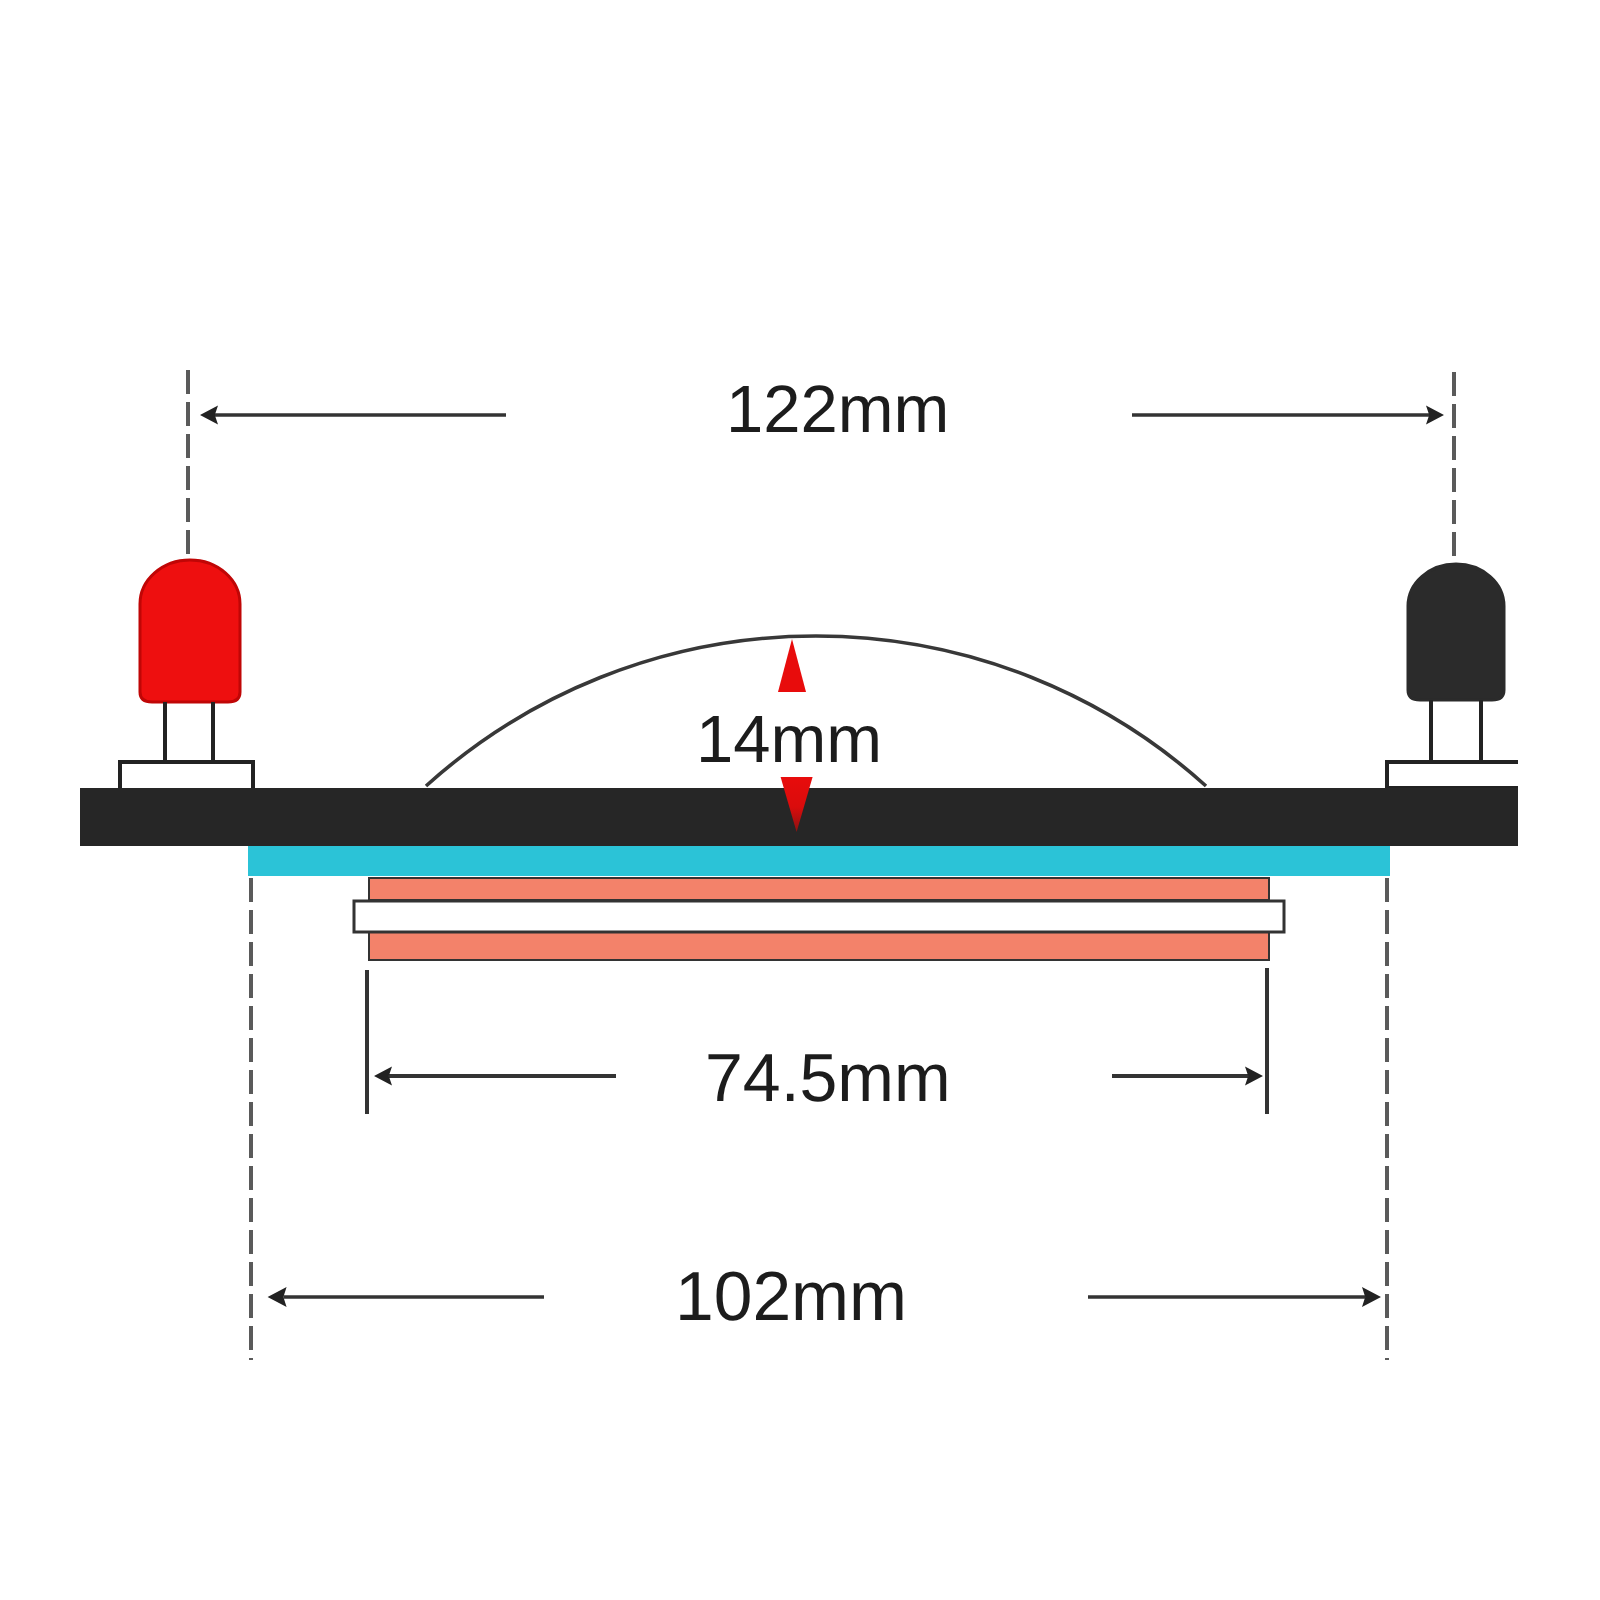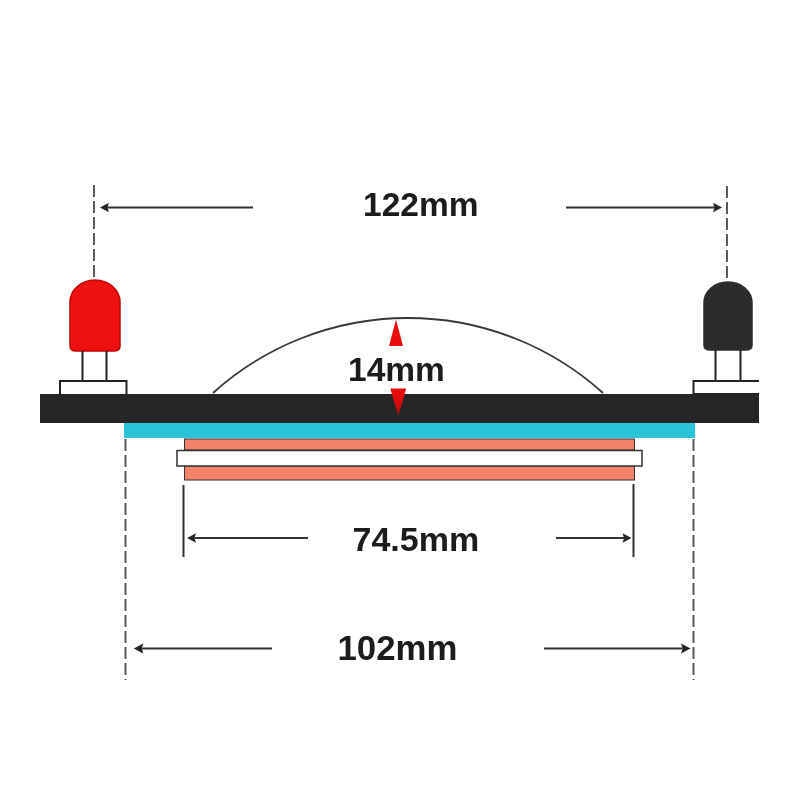--- a/index.html
+++ b/index.html
@@ -1,16 +1,16 @@
 <!DOCTYPE html>
 <html><head>
 <meta charset="utf-8">
 <style>
   html,body{margin:0;padding:0;background:#ffffff;}
-  .wrap{width:759px;height:800px;position:relative;overflow:hidden;background:#ffffff;font-weight:bold;}
+  .wrap{width:759px;height:800px;position:relative;overflow:hidden;background:#ffffff;}
   svg{display:block;}
   text{font-family:"Liberation Sans", sans-serif;fill:#1c1c1c;}
 </style>
 </head>
 <body>
 <div class="wrap">
 <svg width="800" height="800" viewBox="0 0 800 800" xmlns="http://www.w3.org/2000/svg">
   <rect x="0" y="0" width="800" height="800" fill="#ffffff"></rect>
   <defs>
     <linearGradient id="dr" x1="0" y1="0" x2="0" y2="1">

